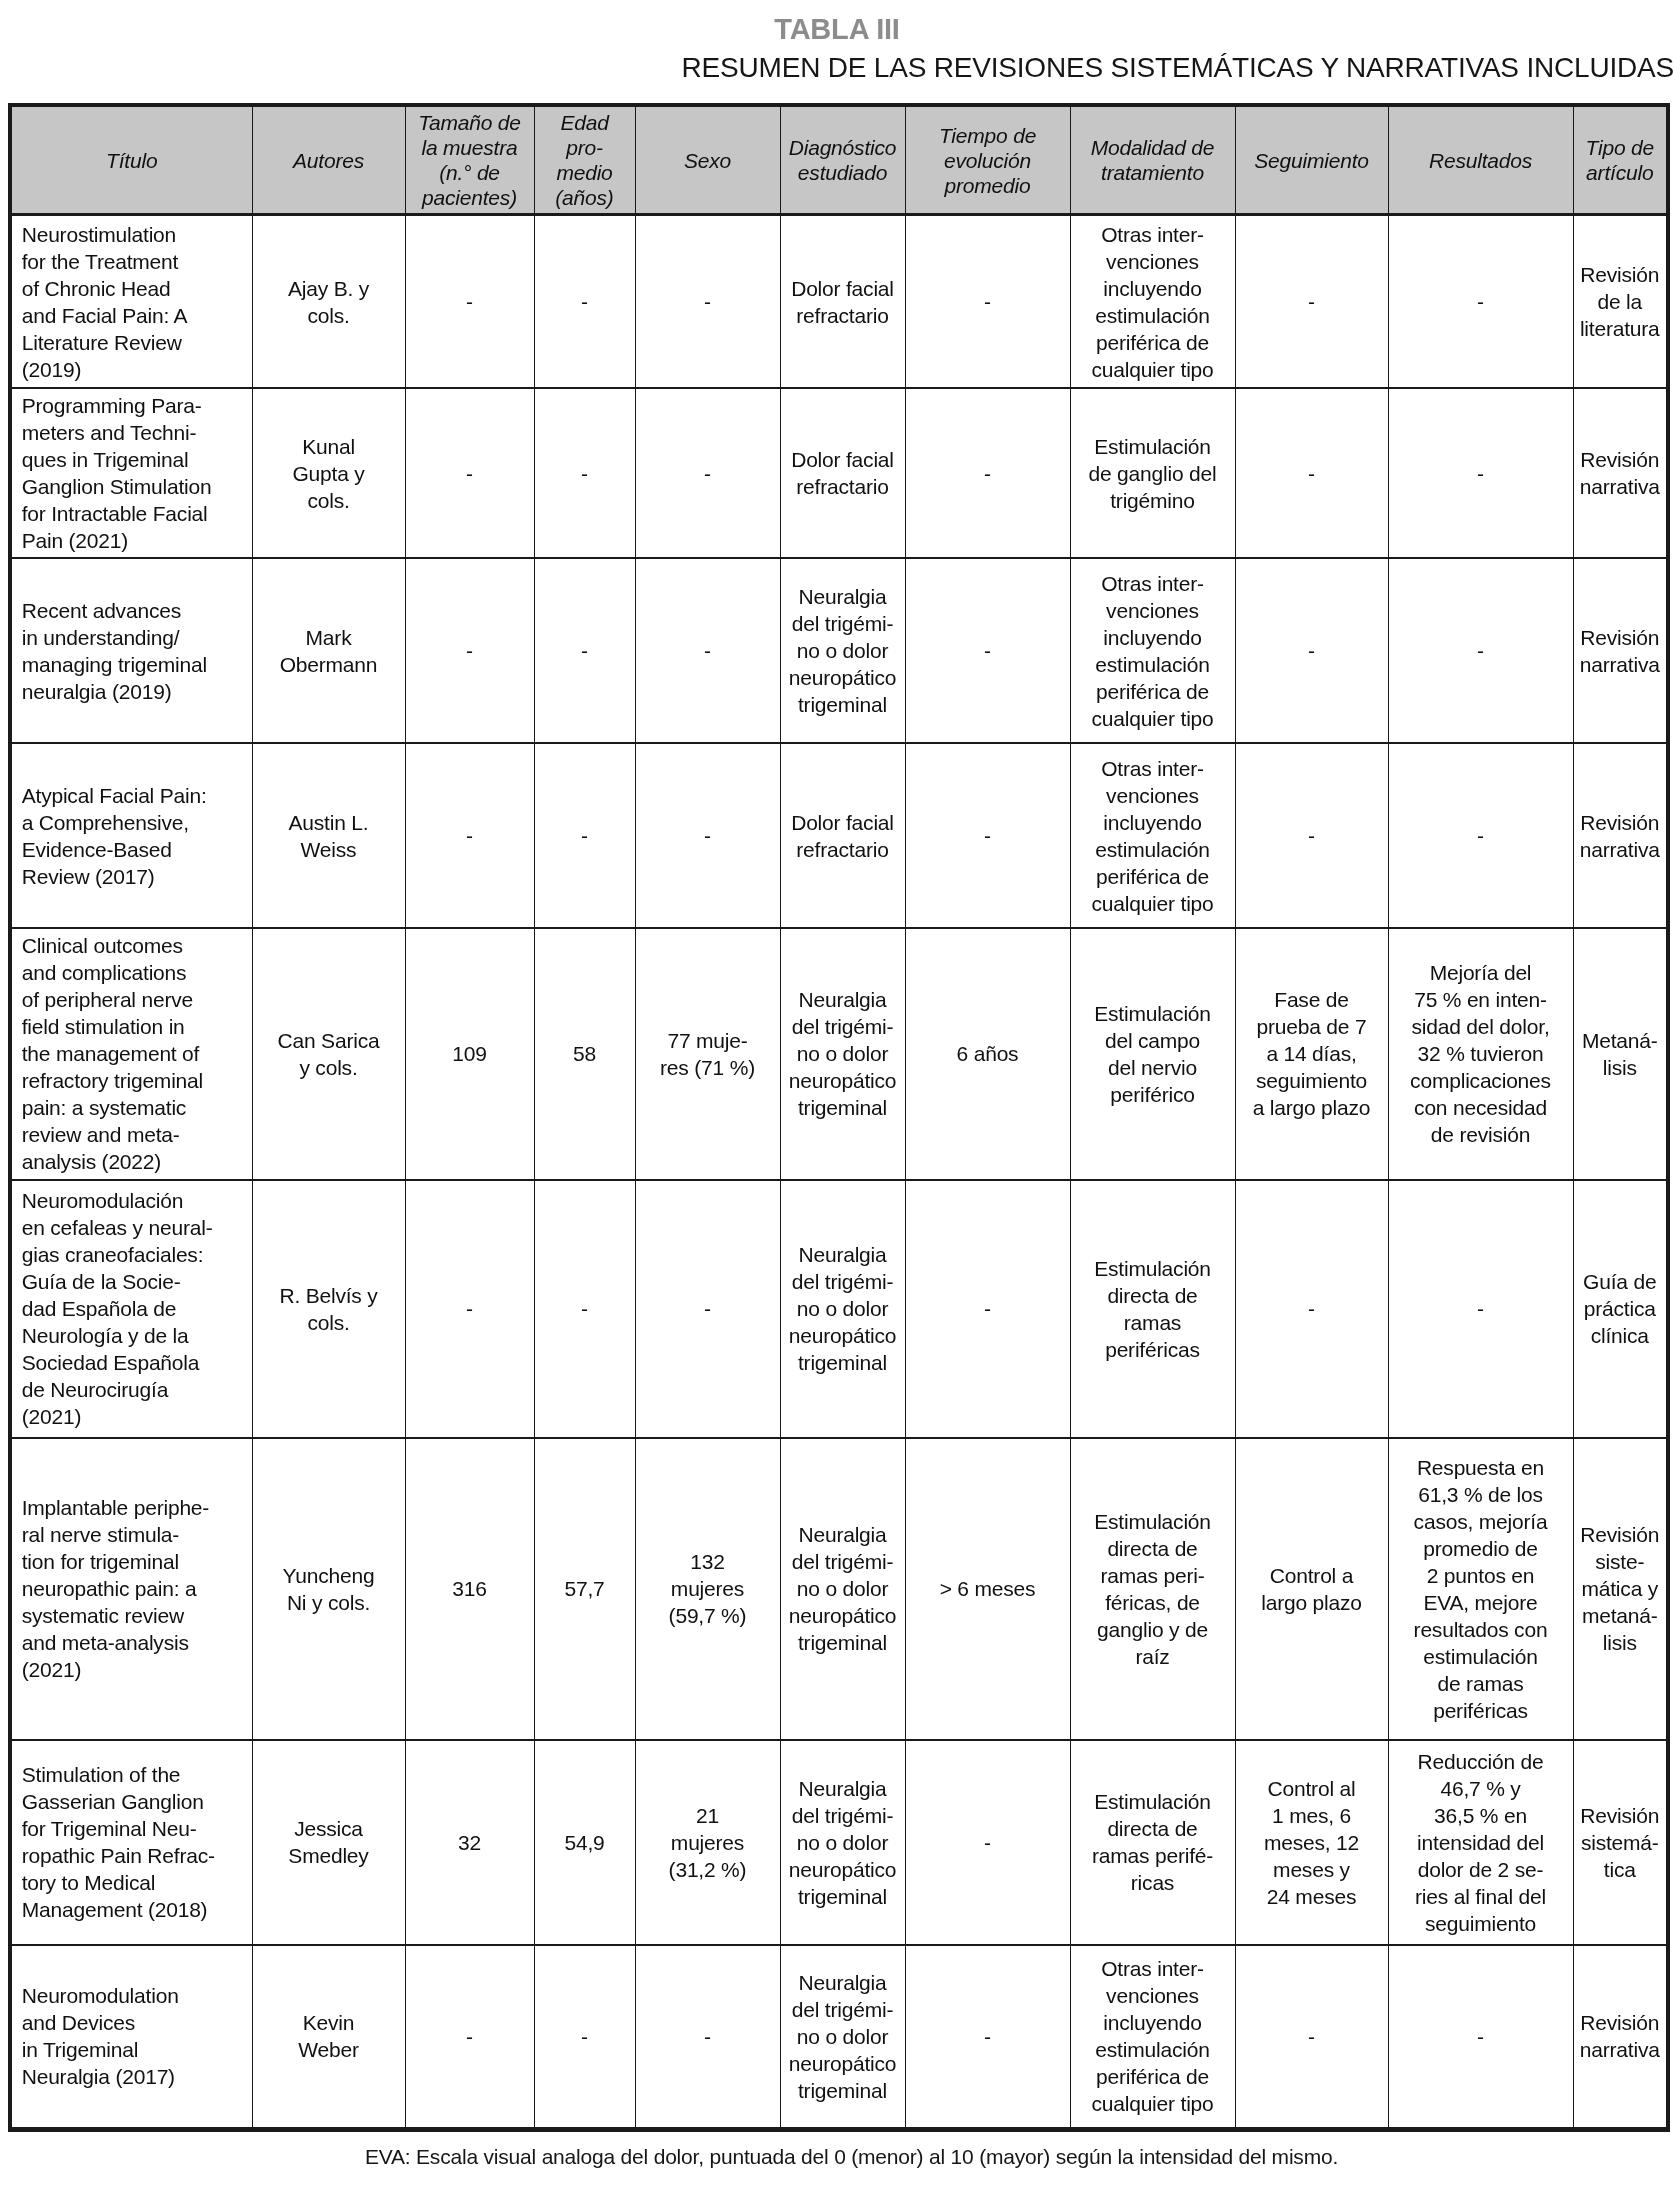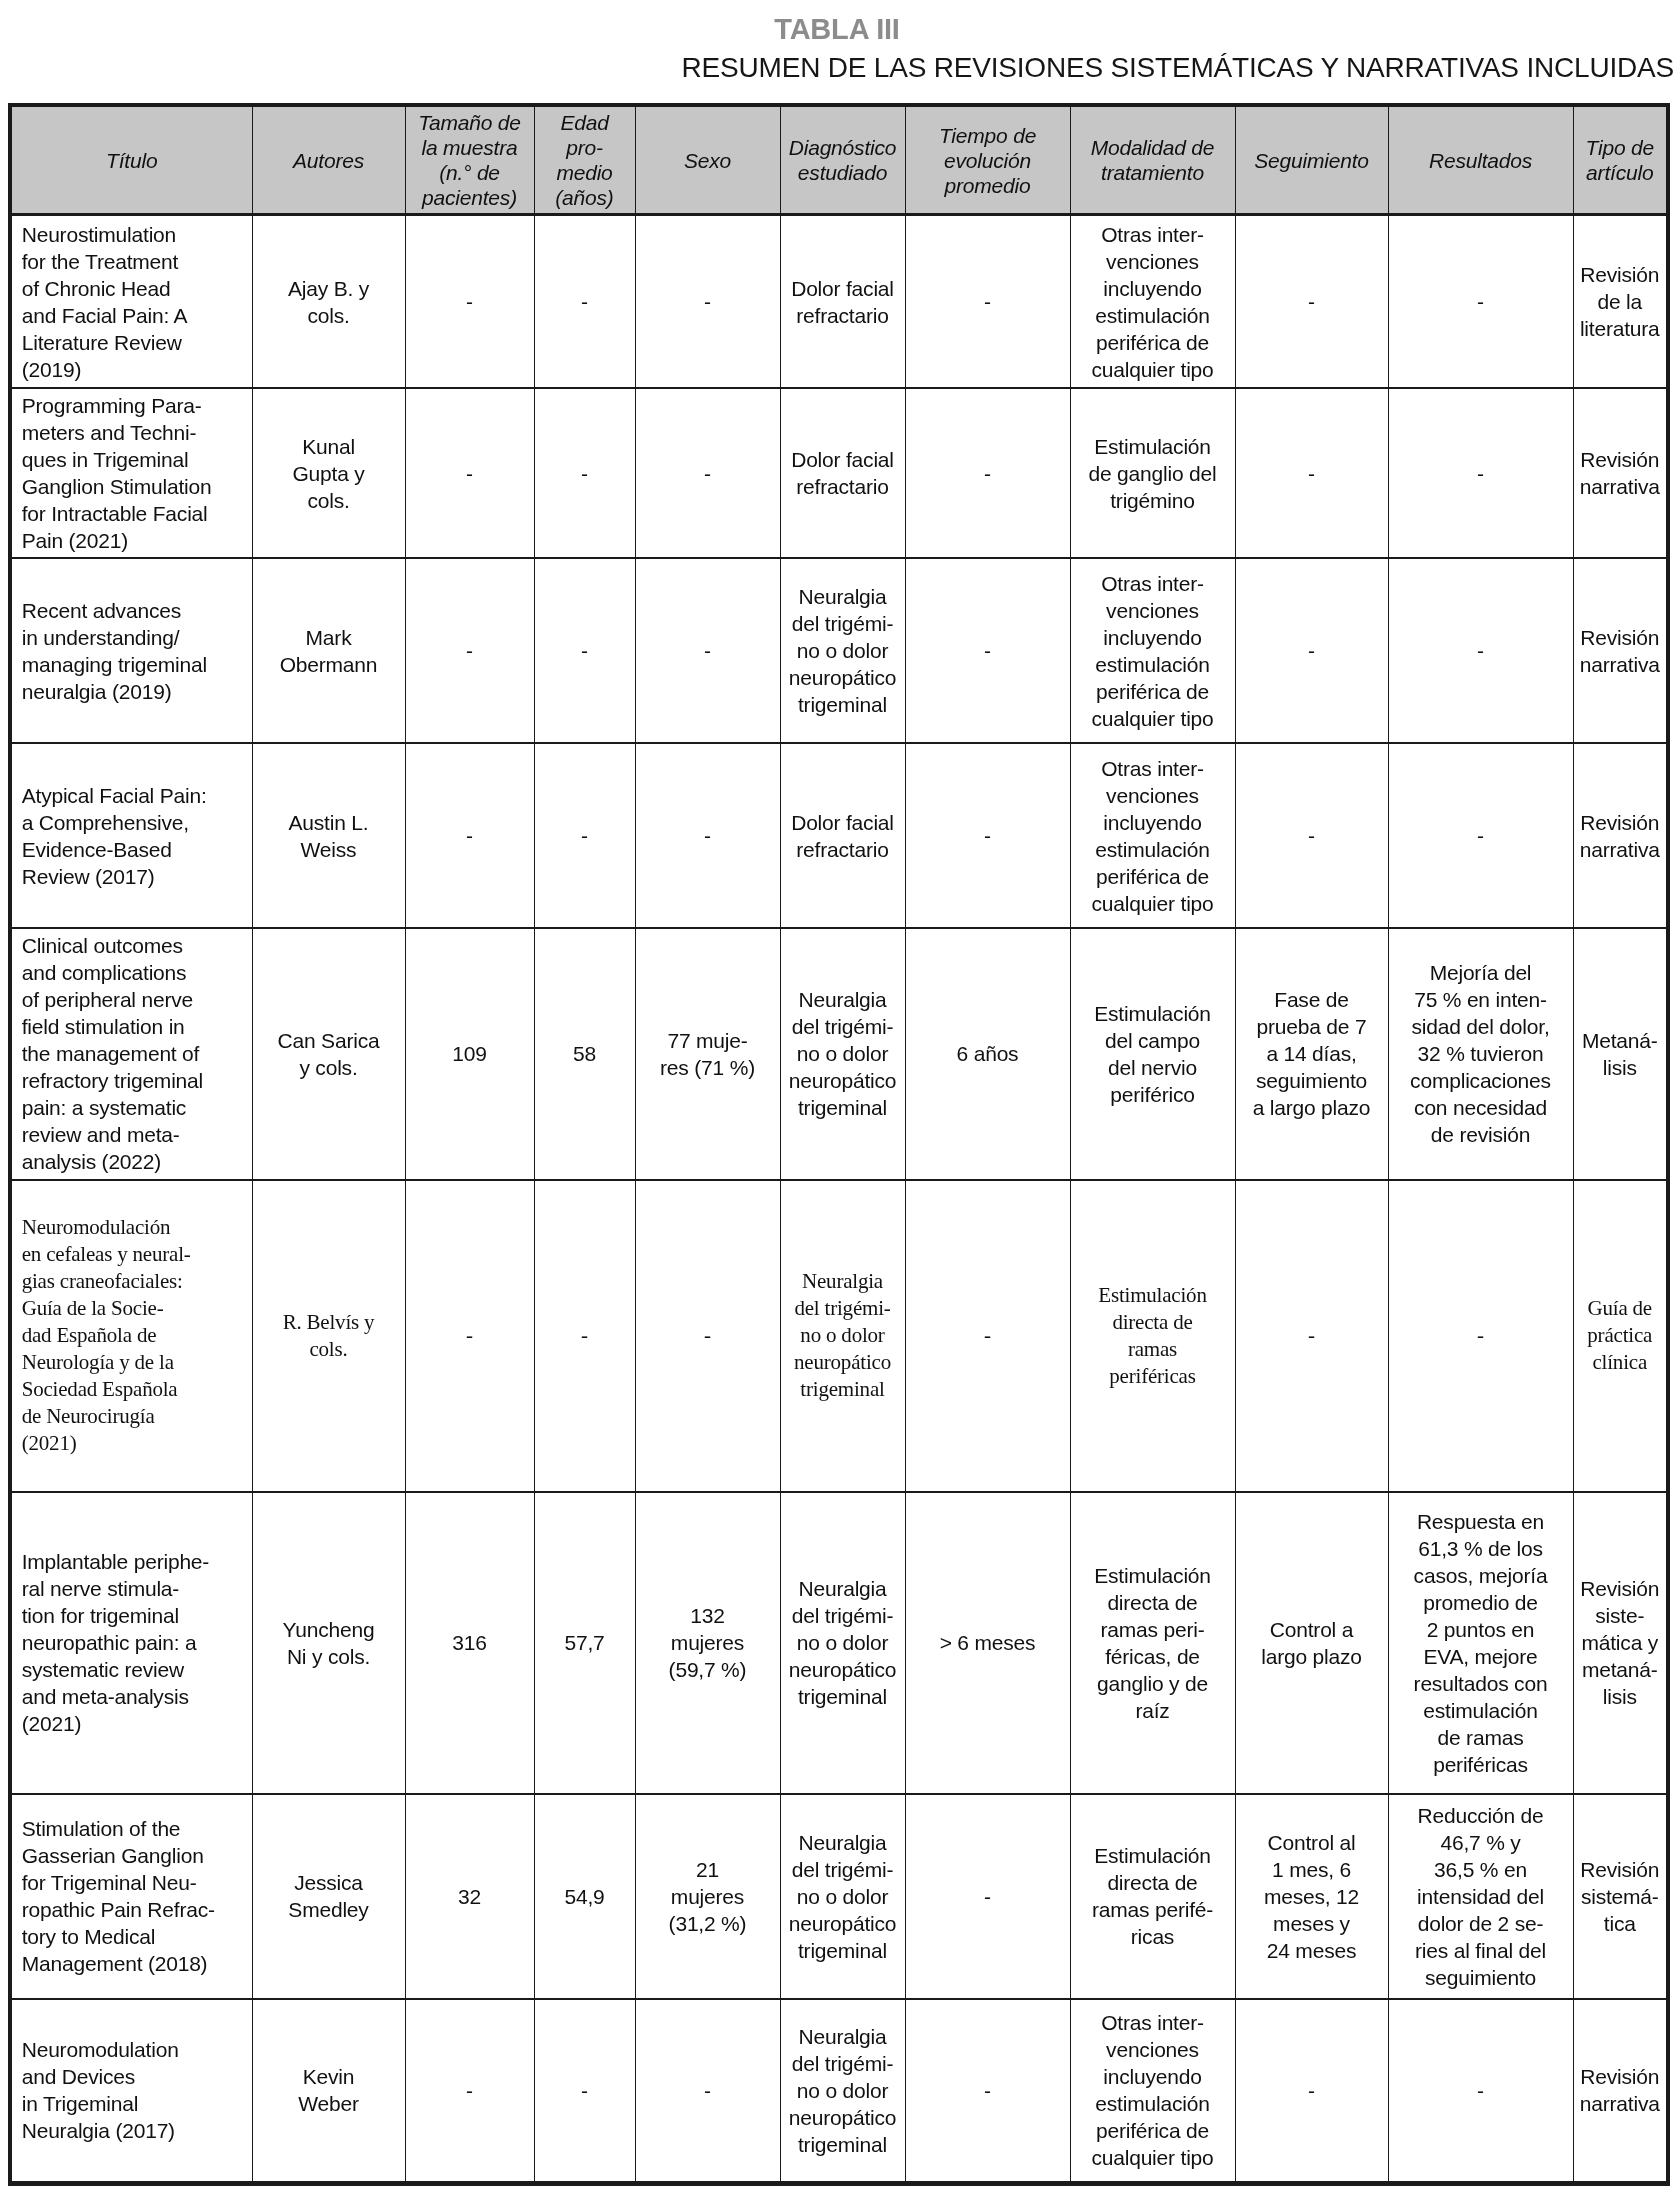--- a/index.html
+++ b/index.html
@@ -68,21 +68,21 @@
   }
   tbody td.titulo-cell {
     text-align: left;
     padding-left: 9.7px;
   }
   tbody tr:nth-child(1) { height: 173px; }
   tbody tr:nth-child(2) { height: 124px; }
   tbody tr:nth-child(3) { height: 185px; }
   tbody tr:nth-child(4) { height: 185px; }
   tbody tr:nth-child(5) { height: 210px; }
-  tbody tr:nth-child(6) { height: 312px; font-family: Liberation Serif, serif; }
+  tbody tr:nth-child(6) { height: 258px; }
   tbody tr:nth-child(7) { height: 302px; }
   tbody tr:nth-child(8) { height: 205px; }
   tbody tr:nth-child(9) { height: 185px; }
   .footnote {
     margin-top: 13px;
     text-align: center;
     font-size: 21px;
     color: #161616;
     padding-left: 29px;
   }

